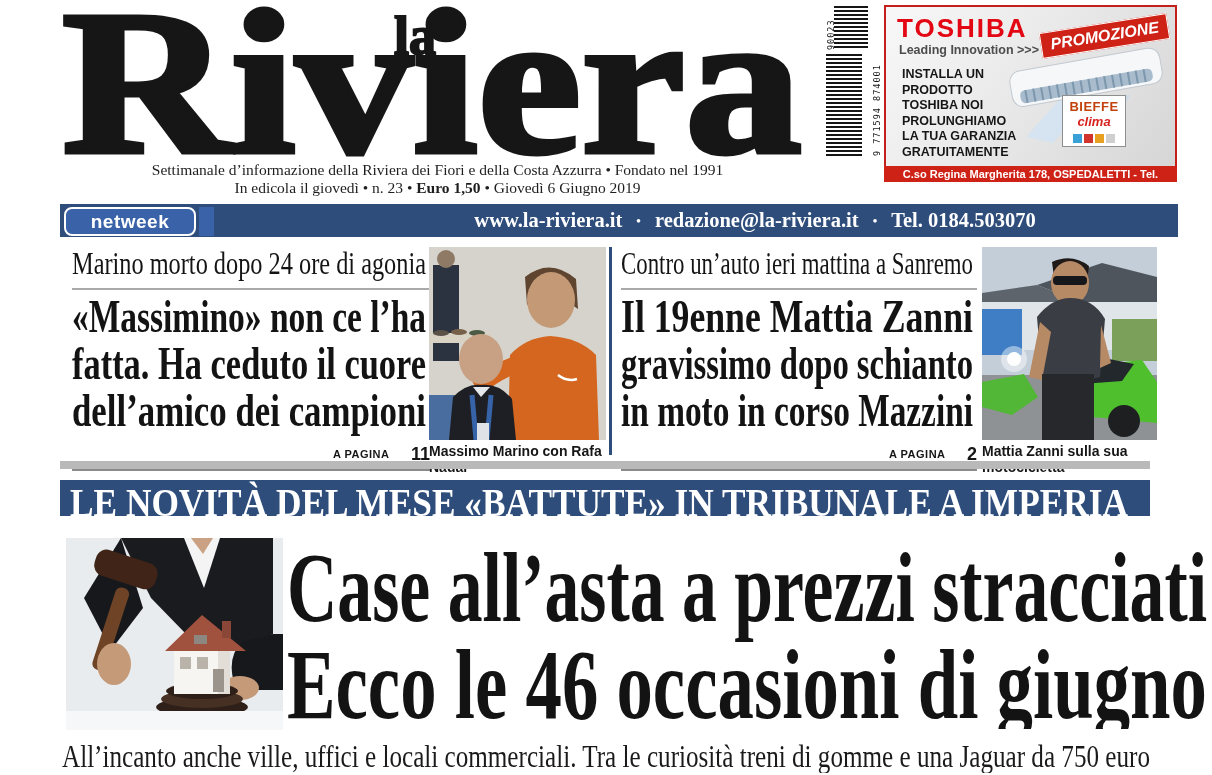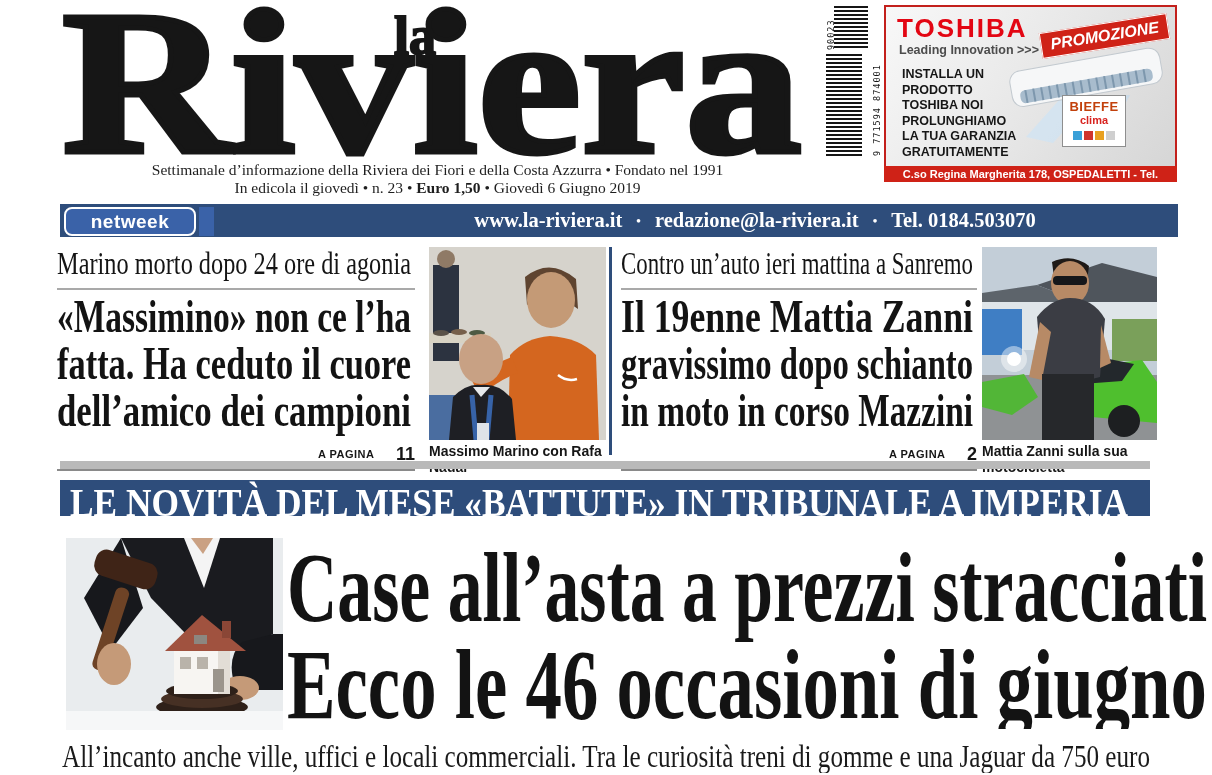--- a/index.html
+++ b/index.html
@@ -28,39 +28,39 @@
       background:linear-gradient(125deg,#f8f8f8 0%,#e9e9e9 45%,#d5d5d5 100%);font-family:"Liberation Sans",sans-serif;}
   .ad-brand{position:absolute;left:11px;top:6px;font-size:26px;font-weight:bold;letter-spacing:2px;color:#e30613;}
   .ad-tagline{position:absolute;left:13px;top:36px;font-size:12.5px;font-weight:bold;color:#4c4c4c;}
   .ad-promo{position:absolute;right:6px;top:16px;transform:rotate(-9deg);background:#cf2217;color:#fff;
             font-size:16px;font-weight:bold;font-style:italic;padding:3px 9px;border:1px solid #fff;}
   .ad-body{position:absolute;left:16px;top:60px;font-size:12.5px;line-height:15.5px;font-weight:bold;color:#161616;}
   .ad-ac{position:absolute;right:2px;top:26px;width:175px;height:112px;}
   .ad-logobox{position:absolute;left:176px;top:88px;width:64px;height:52px;background:#fff;border:1px solid #8e8e8e;
               text-align:center;box-sizing:border-box;padding-top:3px;}
   .ad-logobox .l1{font-size:13px;font-weight:bold;color:#c2410c;letter-spacing:.5px;}
-  .ad-logobox .l2{font-size:11px;font-weight:bold;color:#d8231f;}
+  .ad-logobox .l2{font-size:13px;font-weight:bold;font-style:italic;color:#d8231f;}
   .ad-logobox .sq{display:inline-block;width:9px;height:9px;margin:3px 1px 0;}
   .ad-site{position:absolute;right:12px;top:141px;font-size:12px;font-weight:bold;color:#333;margin-top:20px;}
   .ad-bar{position:absolute;left:-2px;right:-2px;bottom:-2px;height:16px;background:#cf2217;color:#fff;
           font-size:11px;font-weight:bold;text-align:center;line-height:16px;}
 
   
   .infobar{left:60px;top:204px;width:1090px;height:33px;background:#2e4d7b;padding-left:28px;}
   .nw-box{position:absolute;left:4px;top:3px;width:128px;height:25px;border:2px solid #fff;border-radius:8px;
           background:#3a62a8;color:#fff;font-family:"Liberation Sans",sans-serif;font-weight:bold;font-size:19px;
           text-align:center;line-height:25px;letter-spacing:.5px;}
   .nw-square{position:absolute;left:139px;top:3px;width:15px;height:29px;background:#3a62a8;}
   .contact{position:absolute;left:350px;top:0;width:690px;height:33px;display:flex;align-items:center;
            justify-content:center;color:#fff;font-weight:bold;font-size:20.5px;}
   .contact .dot{font-size:13px;margin:0 14px;}
 
   
   .col{position:absolute;top:247px;}
-  .col-left{left:57px;width:358px;}
+  .col-left{left:72px;width:358px;}
   .col-right{left:621px;width:356px;}
   .kicker-rule{border-top:2px solid #a9a9a9;margin-top:3px;}
   .headline-svg{margin-top:4px;display:block;}
   .pageref{margin-top:4px;text-align:right;font-family:"Liberation Sans",sans-serif;color:#161616;
            border-bottom:2px solid #8a8a8a;padding-bottom:4px;}
   .pageref .lbl{font-size:11px;font-weight:bold;letter-spacing:.5px;vertical-align:2px;}
   .pageref .num{font-size:18px;font-weight:bold;margin-left:17px;}
 
   .photo{position:absolute;top:247px;}
   .photo-mid{left:429px;width:177px;}

